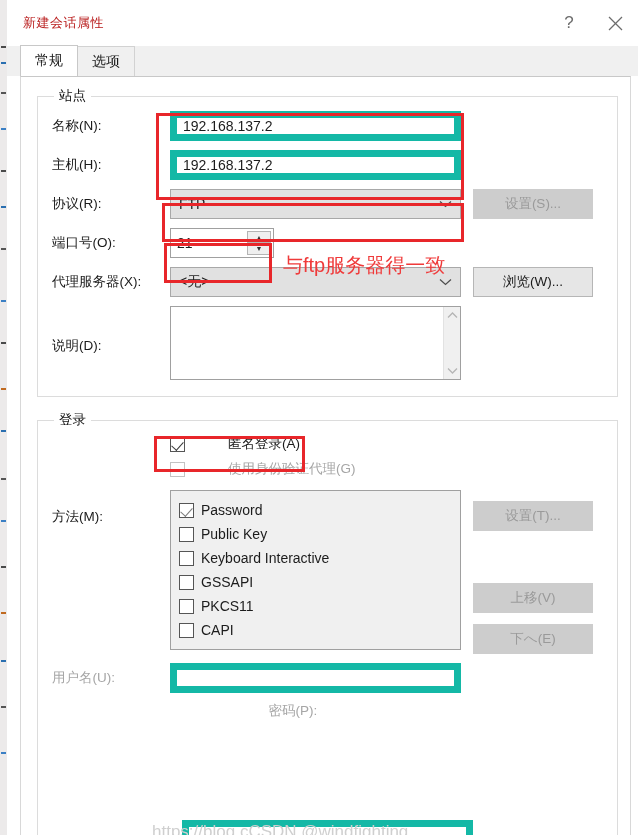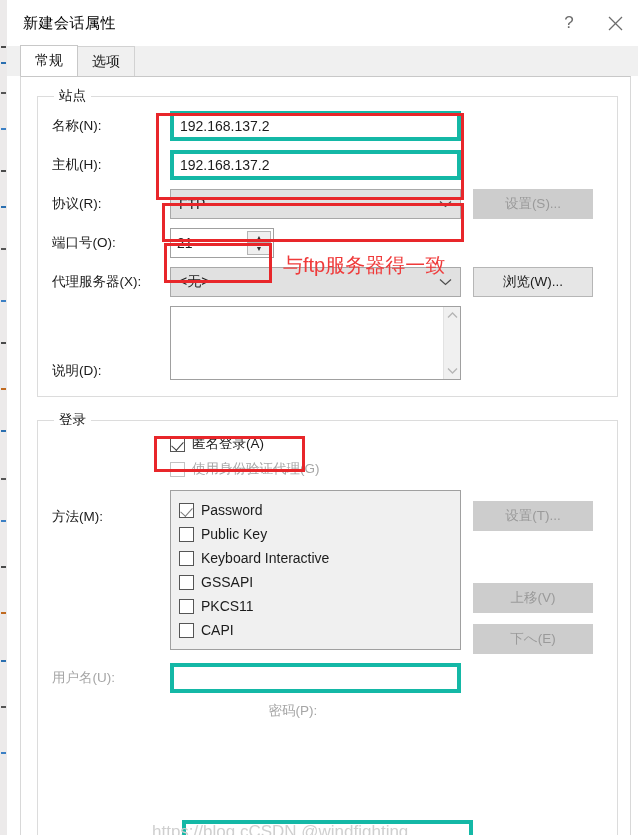--- a/index.html
+++ b/index.html
@@ -29,21 +29,21 @@
     display:flex; flex-direction:column;
   }
 
   .titlebar {
     height:46px; flex:0 0 46px;
     background:#ffffff;
     display:flex; align-items:center;
     position:relative;
   }
   .title-text {
-    margin-left:16px; font-size:15px; color:#000000;
+    margin-left:16px; font-size:13px; color:#b91c1c;
     letter-spacing:0.5px;
   }
   .title-btns { position:absolute; right:0; top:0; height:46px; display:flex; }
   .title-btn {
     width:46px; height:46px; display:flex; align-items:center; justify-content:center;
     color:#6d6d6d; font-size:17px; cursor:default;
   }
   .title-btn svg { display:block; }
 
   
@@ -83,21 +83,21 @@
   }
 
   .row { display:flex; align-items:center; margin-bottom:9px; }
   .row .lbl {
     width:118px; flex:0 0 118px; font-size:13.5px; color:#1a1a1a;
     padding-right:8px;
   }
   .row .lbl.dim { color:#a6a6a6; }
 
   input.txt {
-    height:30px; border:4px solid #14b8a6; background:#fff;
+    height:30px; border:7px solid #14b8a6; background:#fff;
     font-family:"Liberation Sans","DejaVu Sans",sans-serif;
     font-size:14px; color:#1c1c1c; padding:0 6px; outline:none;
   }
   input.txt.wide { width:291px; }
 
   .combo {
     height:30px; width:291px; border:1px solid #a8a8a8; background:#e1e1e1;
     display:flex; align-items:center; padding:0 8px;
     font-size:14px; color:#1c1c1c; position:relative;
   }
@@ -134,21 +134,21 @@
     width:291px; height:74px; border:1px solid #a0a0a0; background:#fff;
     display:flex;
   }
   .memo .area { flex:1 1 auto; }
   .memo .sb {
     width:17px; background:#f0f0f0; border-left:1px solid #e2e2e2;
     display:flex; flex-direction:column; justify-content:space-between;
     align-items:center; padding:3px 0; color:#b5b5b5; font-size:10px;
   }
 
-  .chkline { display:flex; align-items:center; font-size:13.5px; color:#1a1a1a; }
+  .chkline { display:flex; align-items:center; font-size:13.5px; color:#1a1a1a;gap:36px; }
   .chkline.dim { color:#a6a6a6;justify-content:space-between; }
   .cbox {
     width:15px; height:15px; border:1px solid #555; background:#fff;
     margin-right:7px; flex:0 0 15px; position:relative;
   }
   .cbox.dim { border-color:#c3c3c3; }
   .cbox.checked::after {
     content:""; position:absolute; left:3px; top:1px;
     width:6px; height:10px; border:solid #3c3c3c;
     border-width:0 1.6px 1.6px 0; transform:rotate(42deg);
@@ -284,21 +284,21 @@
             <svg width="13" height="8" viewBox="0 0 13 8" aria-hidden="true">
               <polyline points="1,1.5 6.5,6.5 12,1.5" fill="none" stroke="#4d4d4d" stroke-width="1.2"></polyline>
             </svg>
           </span>
         </div>
         <div class="rightcol">
           <button class="btn">浏览(W)...</button>
         </div>
       </div>
 
-      <div class="row" style="align-items:flex-end;margin-bottom:2px;">
+      <div class="row" style="align-items:center;margin-bottom:2px;">
         <div class="lbl" style="padding-top:6px;">说明(D):</div>
         <div class="memo">
           <div class="area"></div>
           <div class="sb">
             <span>
               <svg width="11" height="7" viewBox="0 0 11 7" aria-hidden="true">
                 <polyline points="1,5.5 5.5,1 10,5.5" fill="none" stroke="#b5b5b5" stroke-width="1.3"></polyline>
               </svg>
             </span>
             <span>

